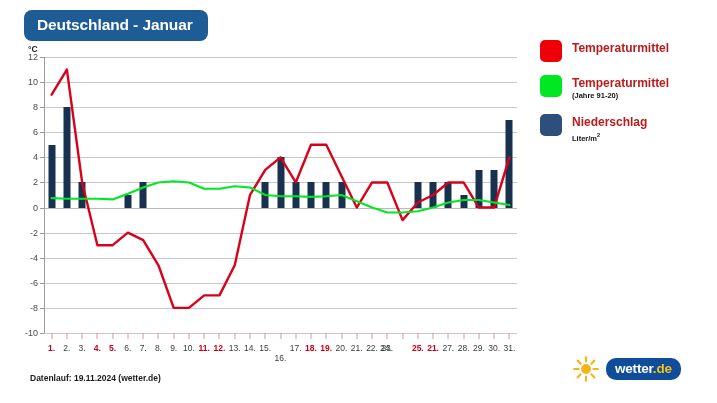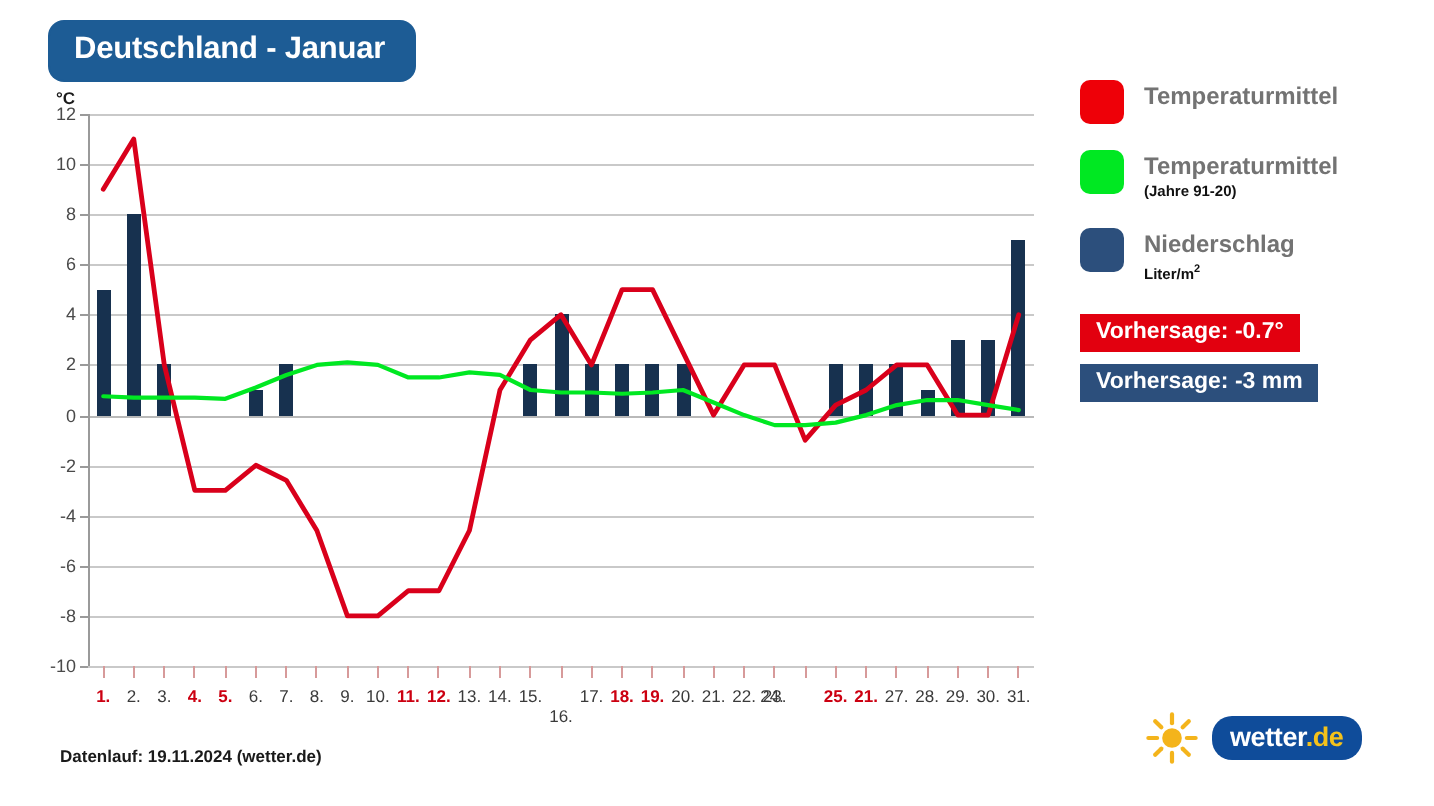--- a/index.html
+++ b/index.html
@@ -97,21 +97,21 @@
   .legend { position:absolute; left:540px; top:40px; width:177px; }
   .legend-row { display:flex; align-items:flex-start; margin-bottom:13px; }
   .swatch {
     width:22px; height:22px; border-radius:5px; flex:0 0 22px; margin-right:10px;
   }
   .swatch.red   { background:#ee0008; }
   .swatch.green { background:#00e822; }
   .swatch.navy  { background:#2c4f7c; }
   .legend-text { padding-top:1px; }
   .legend-title {
-    font-size:12px; font-weight:bold; color:#737373; line-height:14px; white-space:nowrap;
+    font-size:12px; font-weight:bold; color:#b91c1c; line-height:14px; white-space:nowrap;
   }
   .legend-sub {
     font-size:7.5px; font-weight:bold; color:#111; line-height:10px; margin-top:1px;
   }
   .legend-sub sup { font-size:5.5px; vertical-align:super; }
 
   .forecast { margin-top:6px; }
   .fc-pill {
     display:inline-block;
     padding:3px 8px 4px 8px;
@@ -295,24 +295,20 @@
     </div>
 
     <div class="legend-row">
       <div class="swatch navy"></div>
       <div class="legend-text">
         <div class="legend-title">Niederschlag</div>
         <div class="legend-sub"><span>Liter/m</span><sup>2</sup></div>
       </div>
     </div>
 
-    <div class="forecast">
-      <div class="fc-pill temp">Vorhersage: -0.7°</div><br>
-      <div class="fc-pill prec">Vorhersage: -3 mm</div>
-    </div>
   </div>
 
   <div class="brand">
     <svg class="sun-icon" viewBox="0 0 32 32">
       <circle cx="16" cy="16" r="5.6" fill="#f4b41b"></circle>
       <g stroke="#f4b41b" stroke-width="2.4" stroke-linecap="round">
         <line x1="16" y1="2.5" x2="16" y2="7.5"></line>
         <line x1="16" y1="24.5" x2="16" y2="29.5"></line>
         <line x1="2.5" y1="16" x2="7.5" y2="16"></line>
         <line x1="24.5" y1="16" x2="29.5" y2="16"></line>

